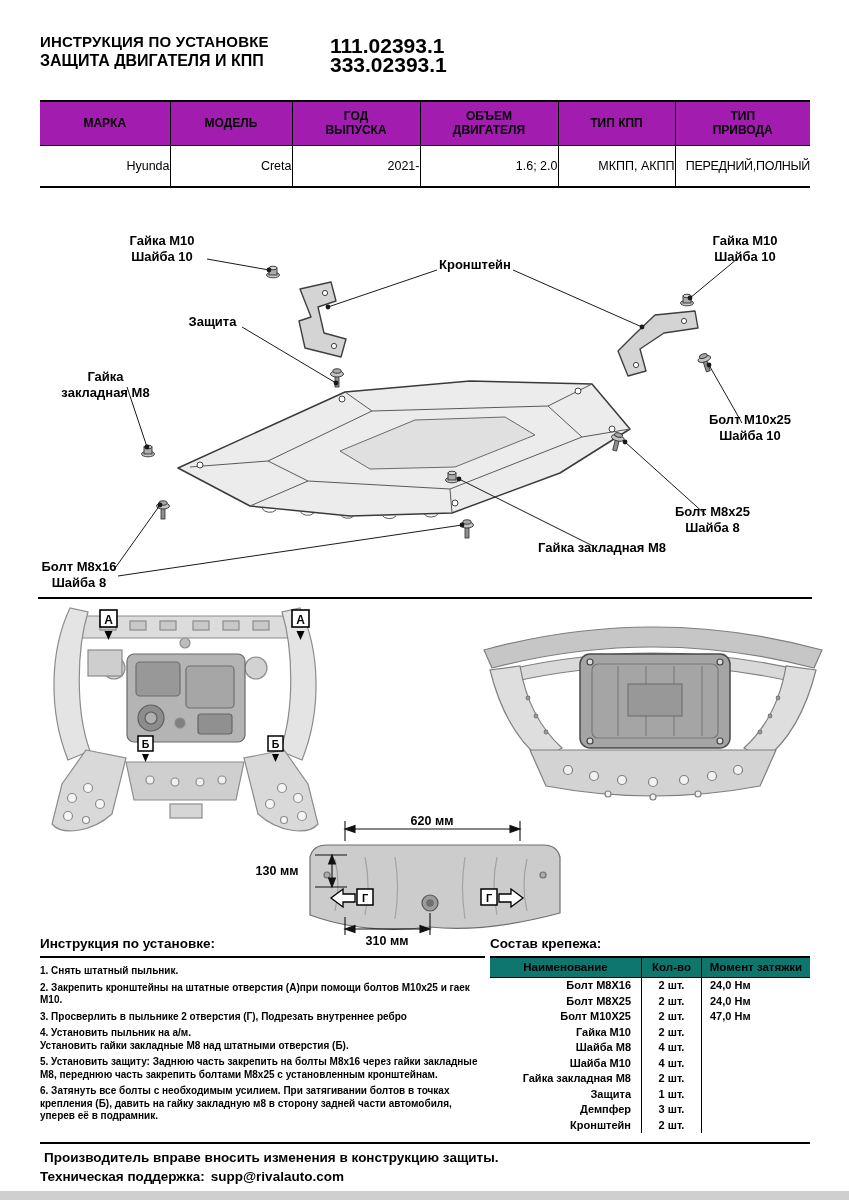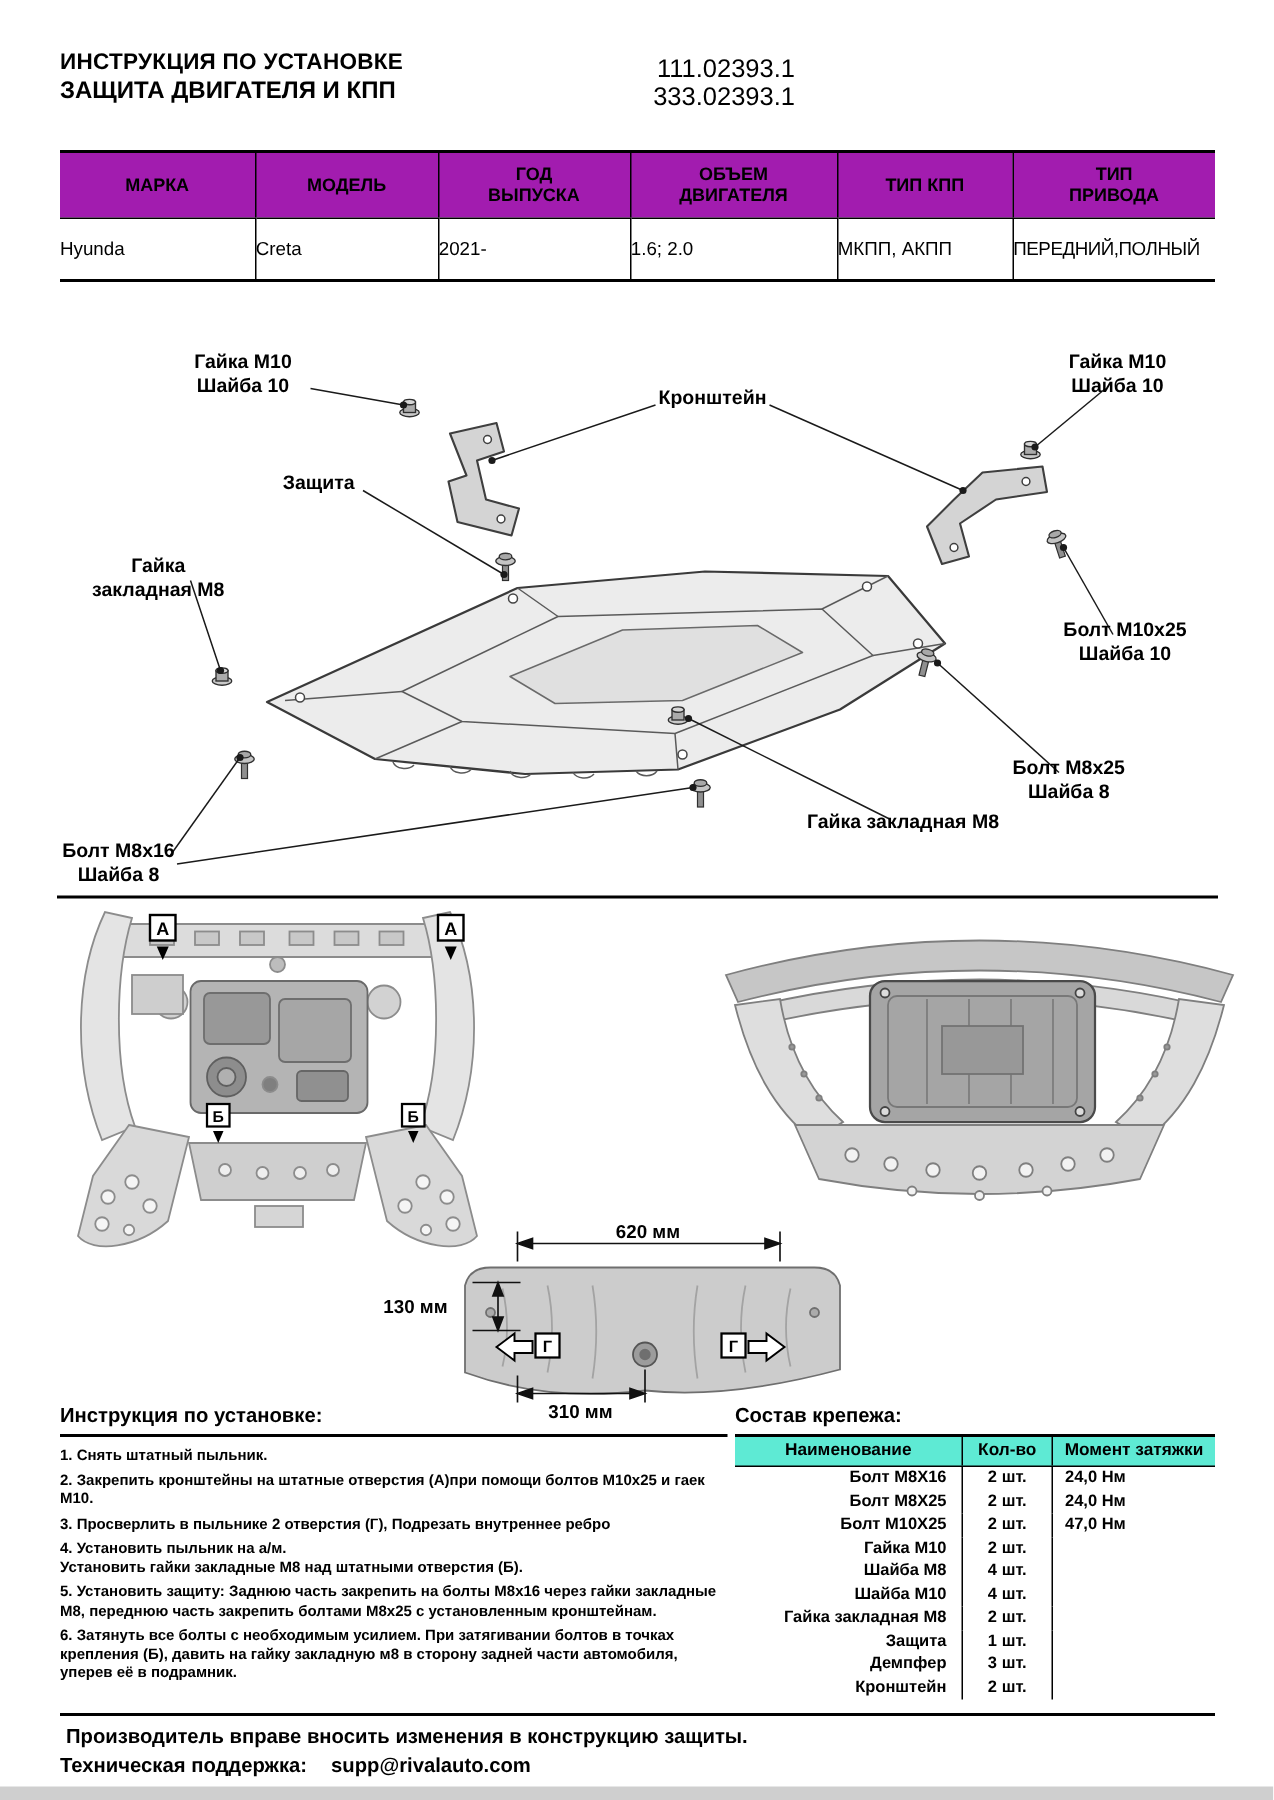--- a/index.html
+++ b/index.html
@@ -3,45 +3,45 @@
 <meta charset="utf-8">
 <style>
   *{margin:0;padding:0;box-sizing:border-box}
   html,body{background:#ffffff}
   body{margin:0;font-family:"Liberation Sans",sans-serif;color:#000}
   .page{position:relative;width:849px;height:1200px;background:#fff;overflow:hidden}
   .abs{position:absolute}
   .pre{white-space:pre-line}
   .t1{font-size:15px;font-weight:bold;letter-spacing:.2px}
   .t2{font-size:16px;font-weight:bold;margin-top:2px}
-  .pn{font-size:17px;font-weight:normal;line-height:19px;text-align:right}
+  .pn{font-size:21px;font-weight:bold;line-height:19px;text-align:left}
   
   .spec{left:40px;top:100px;width:770px;border-collapse:collapse;table-layout:fixed;
         border-top:2.2px solid #000;border-bottom:2.2px solid #000}
   .spec th{background:#a21caf;font-weight:bold;font-size:12px;height:44px;text-align:center;
            vertical-align:middle;white-space:pre-line;border-bottom:1.2px solid #000;line-height:14px}
-  .spec td{font-size:12.5px;height:42px;text-align:left;vertical-align:middle}
+  .spec td{font-size:12.5px;height:42px;text-align:right;vertical-align:middle}
   .spec th+th,.spec td+td{border-left:1.2px solid #000}
   .cond{font-size:11px;letter-spacing:-.3px}
   
   .callout{position:absolute;font-size:13px;font-weight:bold;text-align:center;
            line-height:16px;white-space:pre-line}
   
   .sec-title{font-size:13.5px;font-weight:bold;margin-bottom:5px}
   .steps-rule{height:2px;background:#000;margin:2px 0 7px}
   .step{font-size:10px;font-weight:bold;line-height:12.5px;margin-bottom:4px}
   .f-table{border-top:2px solid #000;font-size:11px;font-weight:bold}
   .f-row{display:grid;grid-template-columns:152px 60px 108px;line-height:15.5px}
-  .f-head{background:#5eead4;border-bottom:1.5px solid #000;font-size:11.5px;line-height:19px}
+  .f-head{background:#0f766e;border-bottom:1.5px solid #000;font-size:11.5px;line-height:19px}
   .f-head div{text-align:center !important;padding:0 !important}
   .f-name{text-align:right;padding-right:10px;border-right:1.2px solid #000}
   .f-qty{text-align:center;border-right:1.2px solid #000}
   .f-tq{padding-left:8px;text-align:left}
   .footer-line{font-size:13.5px;font-weight:bold}
-  .footer-line .em{margin-left:16px}
+  .footer-line .em{margin-left:6px}
   svg{display:block}
   svg text{font-family:"Liberation Sans",sans-serif;fill:#000}
 </style>
 </head>
 <body>
 
 <div class="page">
 
   <header>
     <div class="abs" style="left:40px;top:33px">

